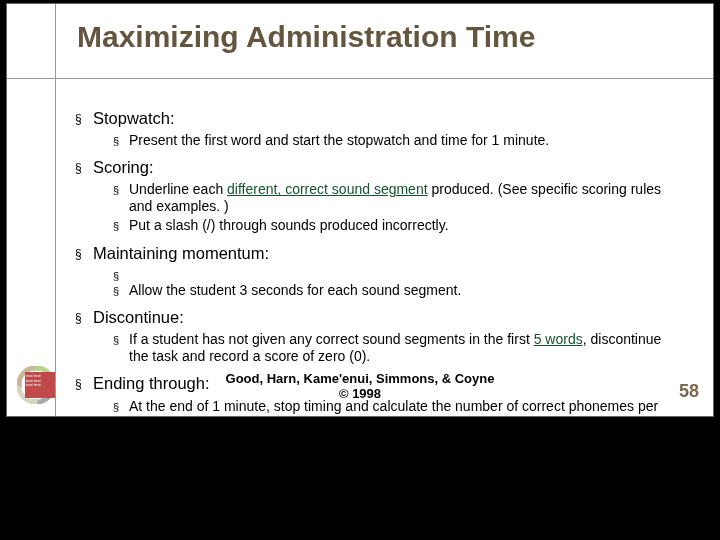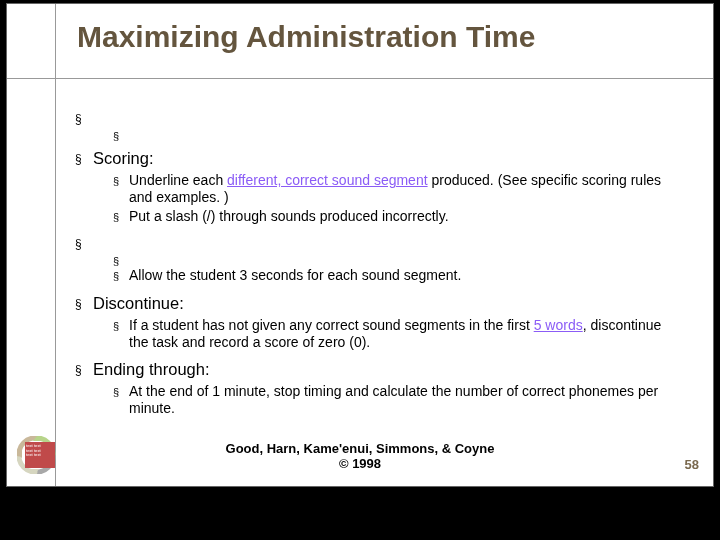--- a/index.html
+++ b/index.html
@@ -6,21 +6,21 @@
   body {
     width: 720px;
     height: 540px;
     background: #000;
     font-family: Arial, Helvetica, sans-serif;
     overflow: hidden;
   }
   .slide {
     position: absolute;
     left: 6px; top: 3px;
-    width: 708px; height: 484px;
+    width: 708px; height: 414px;
     background: #fff;
     border: 1px solid #666;
   }
   .top-rule {
     position: absolute;
     left: 0; right: 0; top: 74px;
     border-top: 1px solid #999;
   }
   .left-rule {
     position: absolute;
@@ -58,37 +58,37 @@
   .l2 {
     display: flex;
     font-size: 14px;
     margin-top: 2px;
   }
   .l2 .bul {
     width: 16px; flex: none;
     font-size: 11px;
     position: relative; top: 3px;
   }
-  .red { color: #8b5cf6; }
+  .red { color: #14532d; }
   .ul { text-decoration: underline; }
   .footer-center {
     position: absolute;
     left: 0; right: 0; bottom: 14px;
     text-align: center;
     font-size: 13px;
     font-weight: bold;
     color: #000;
     line-height: 1.2;
   }
   .pagenum {
     position: absolute;
     right: 14px; bottom: 14px;
     color: #7a694e;
     font-family: "Trebuchet MS", Arial, sans-serif;
-    font-size: 13px;
+    font-size: 18px;
     font-weight: bold;
   }
   .logo {
     position: absolute;
     left: 10px; bottom: 12px;
     width: 40px; height: 38px;
   }
   .logo svg { width: 40px; height: 38px; }
   .logo-box {
     position: absolute;
@@ -107,42 +107,45 @@
 
 <div class="slide">
   <div class="top-rule"></div>
   <div class="left-rule"></div>
 
   <div class="title">Maximizing Administration Time</div>
 
   <div class="content" id="content">
       <div class="l1">
         <span class="bul">§</span>
+        <span>Stopwatch:</span>
       </div>
       <div class="l2wrap">
         <div class="l2">
           <span class="bul">§</span>
+          <span>Present the first word and start the stopwatch and time for 1 minute.</span>
         </div>
       </div>
       <div class="l1">
         <span class="bul">§</span>
         <span>Scoring:</span>
       </div>
       <div class="l2wrap">
         <div class="l2">
           <span class="bul">§</span>
           <span>Underline each <span class="red ul">different, correct sound segment</span> produced. (See specific scoring rules and examples. )</span>
         </div>
         <div class="l2">
           <span class="bul">§</span>
           <span>Put a slash (/) through sounds produced incorrectly.</span>
         </div>
       </div>
       <div class="l1">
         <span class="bul">§</span>
+        <span>Maintaining momentum:</span>
       </div>
       <div class="l2wrap">
         <div class="l2">
           <span class="bul">§</span>
         </div>
         <div class="l2">
           <span class="bul">§</span>
           <span>Allow the student 3 seconds for each sound segment.</span>
         </div>
       </div>

